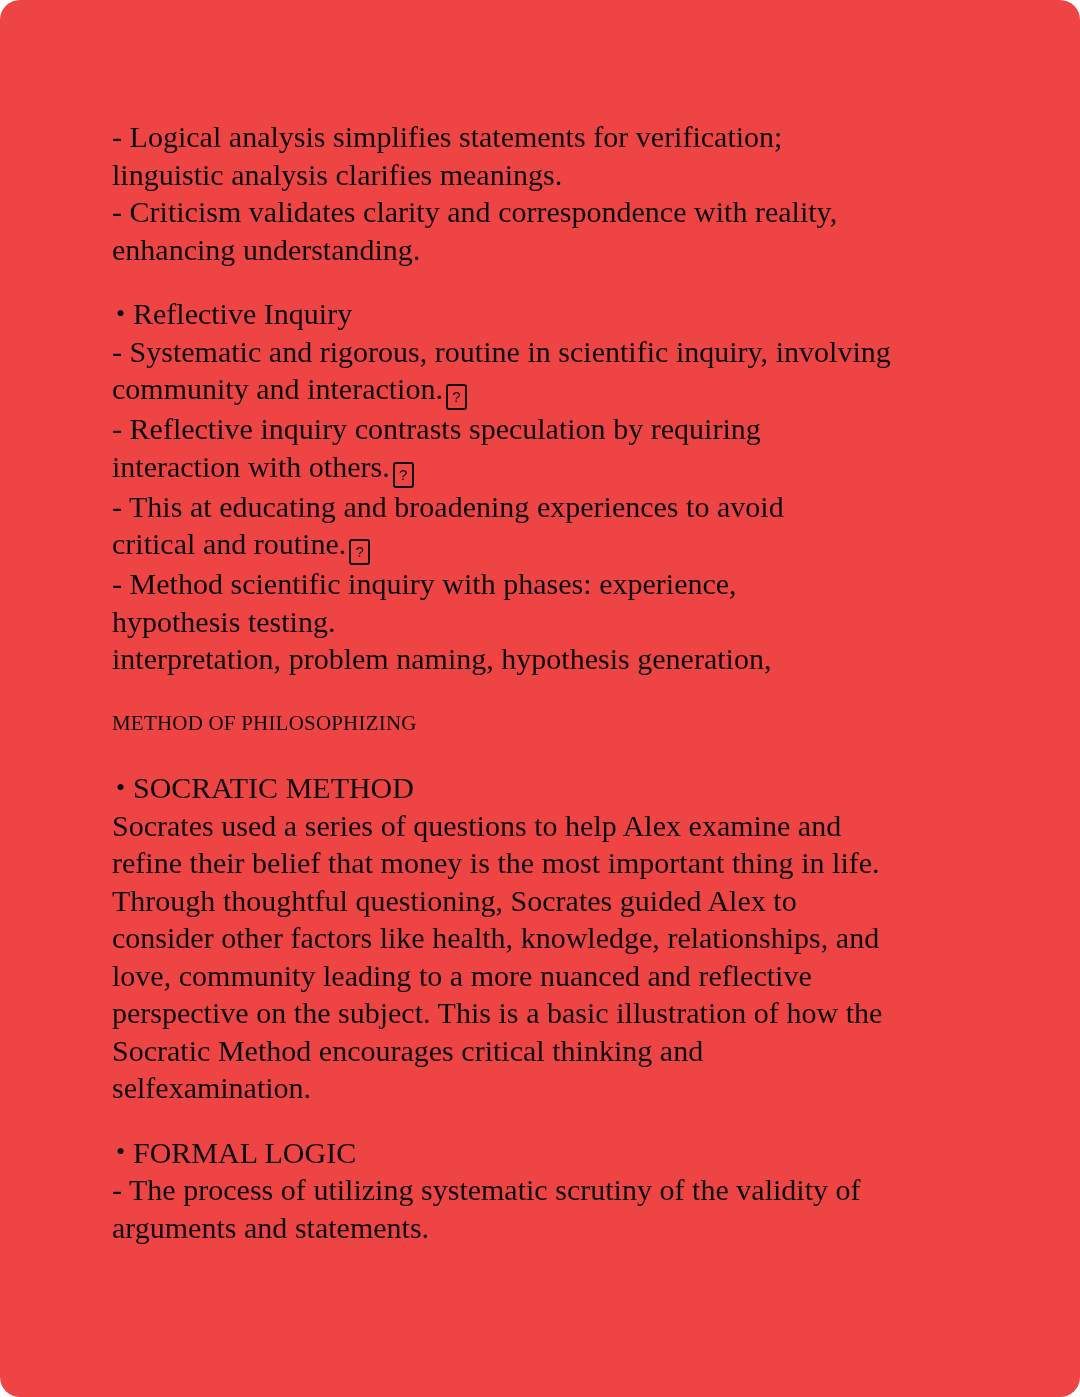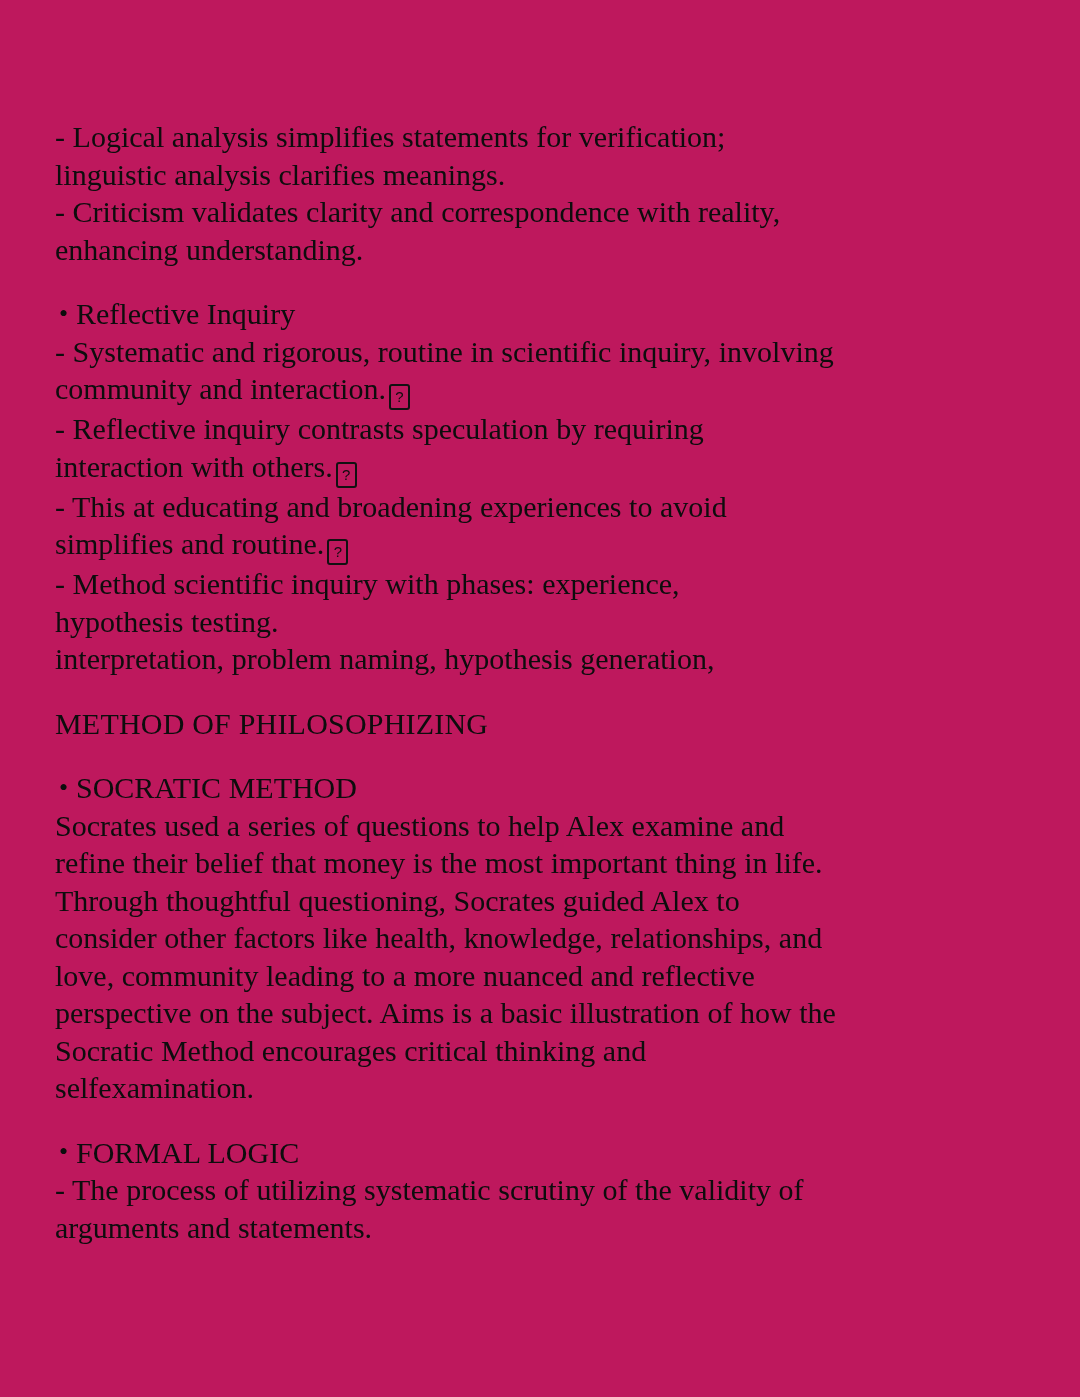--- a/index.html
+++ b/index.html
@@ -12,43 +12,44 @@
     width: 1080px;
     height: 1397px;
     font-family: "Liberation Serif", "DejaVu Serif", serif;
     color: #0d0d0d;
     -webkit-font-smoothing: antialiased;
   }
   .page {
     position: relative;
     width: 1080px;
     height: 1397px;
-    background: #be185d;
+    background: #ef4444;
     box-sizing: border-box;
-    padding: 118px 140px 0 55px;
+    padding: 118px 140px 0 112px;
     overflow: hidden;
+    border-radius: 20px;
   }
   .doc-body {
     width: 818px;
   }
   .block {
     margin: 0 0 27px 0;
     font-size: 30px;
     line-height: 37.5px;
     text-align: left;
     word-spacing: 0.1px;
   }
   .block:last-child { margin-bottom: 0; }
   .line {
     display: block;
     white-space: pre-wrap;
   }
   .heading {
     margin: 0 0 27px 0;
-    font-size: 30px;
+    font-size: 21px;
     line-height: 37.5px;
     letter-spacing: 0.2px;
   }
   .bullet-line {
     display: block;
     position: relative;
     padding-left: 21px;
   }
   .bullet-line .bullet-glyph {
     position: absolute;
@@ -86,36 +87,36 @@
       <span class="line">enhancing understanding.</span>
     </p>
 
     <p class="block">
       <span class="line bullet-line"><span class="bullet-glyph">•</span><span>Reflective Inquiry</span></span>
       <span class="line">- Systematic and rigorous, routine in scientific inquiry, involving</span>
       <span class="line"><span>community and interaction.</span><span class="tofu">?</span></span>
       <span class="line">- Reflective inquiry contrasts speculation by requiring</span>
       <span class="line"><span>interaction with others.</span><span class="tofu">?</span></span>
       <span class="line">- This at educating and broadening experiences to avoid</span>
-      <span class="line"><span>simplifies and routine.</span><span class="tofu">?</span></span>
+      <span class="line"><span>critical and routine.</span><span class="tofu">?</span></span>
       <span class="line">- Method scientific inquiry with phases: experience,</span>
       <span class="line">hypothesis testing.</span>
       <span class="line">interpretation, problem naming, hypothesis generation,</span>
     </p>
 
     <p class="heading">METHOD OF PHILOSOPHIZING</p>
 
     <p class="block">
       <span class="line bullet-line"><span class="bullet-glyph">•</span><span>SOCRATIC METHOD</span></span>
       <span class="line">Socrates used a series of questions to help Alex examine and</span>
       <span class="line">refine their belief that money is the most important thing in life.</span>
       <span class="line">Through thoughtful questioning, Socrates guided Alex to</span>
       <span class="line">consider other factors like health, knowledge, relationships, and</span>
       <span class="line">love, community leading to a more nuanced and reflective</span>
-      <span class="line">perspective on the subject. Aims is a basic illustration of how the</span>
+      <span class="line">perspective on the subject. This is a basic illustration of how the</span>
       <span class="line">Socratic Method encourages critical thinking and</span>
       <span class="line">selfexamination.</span>
     </p>
 
     <p class="block">
       <span class="line bullet-line"><span class="bullet-glyph">•</span><span>FORMAL LOGIC</span></span>
       <span class="line">- The process of utilizing systematic scrutiny of the validity of</span>
       <span class="line">arguments and statements.</span>
     </p>
 

